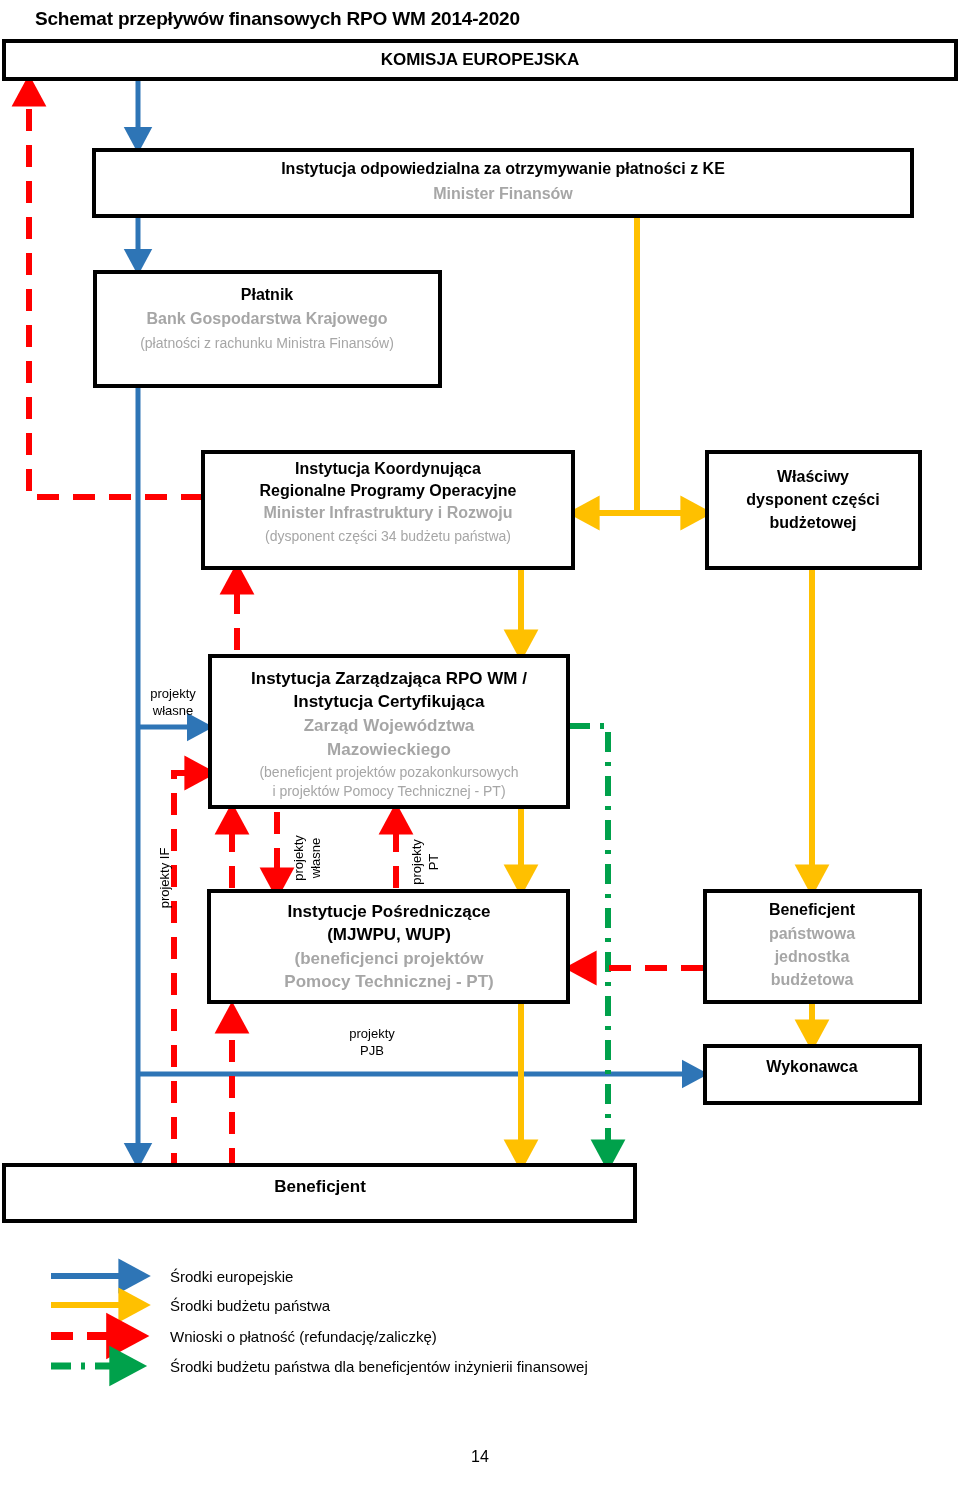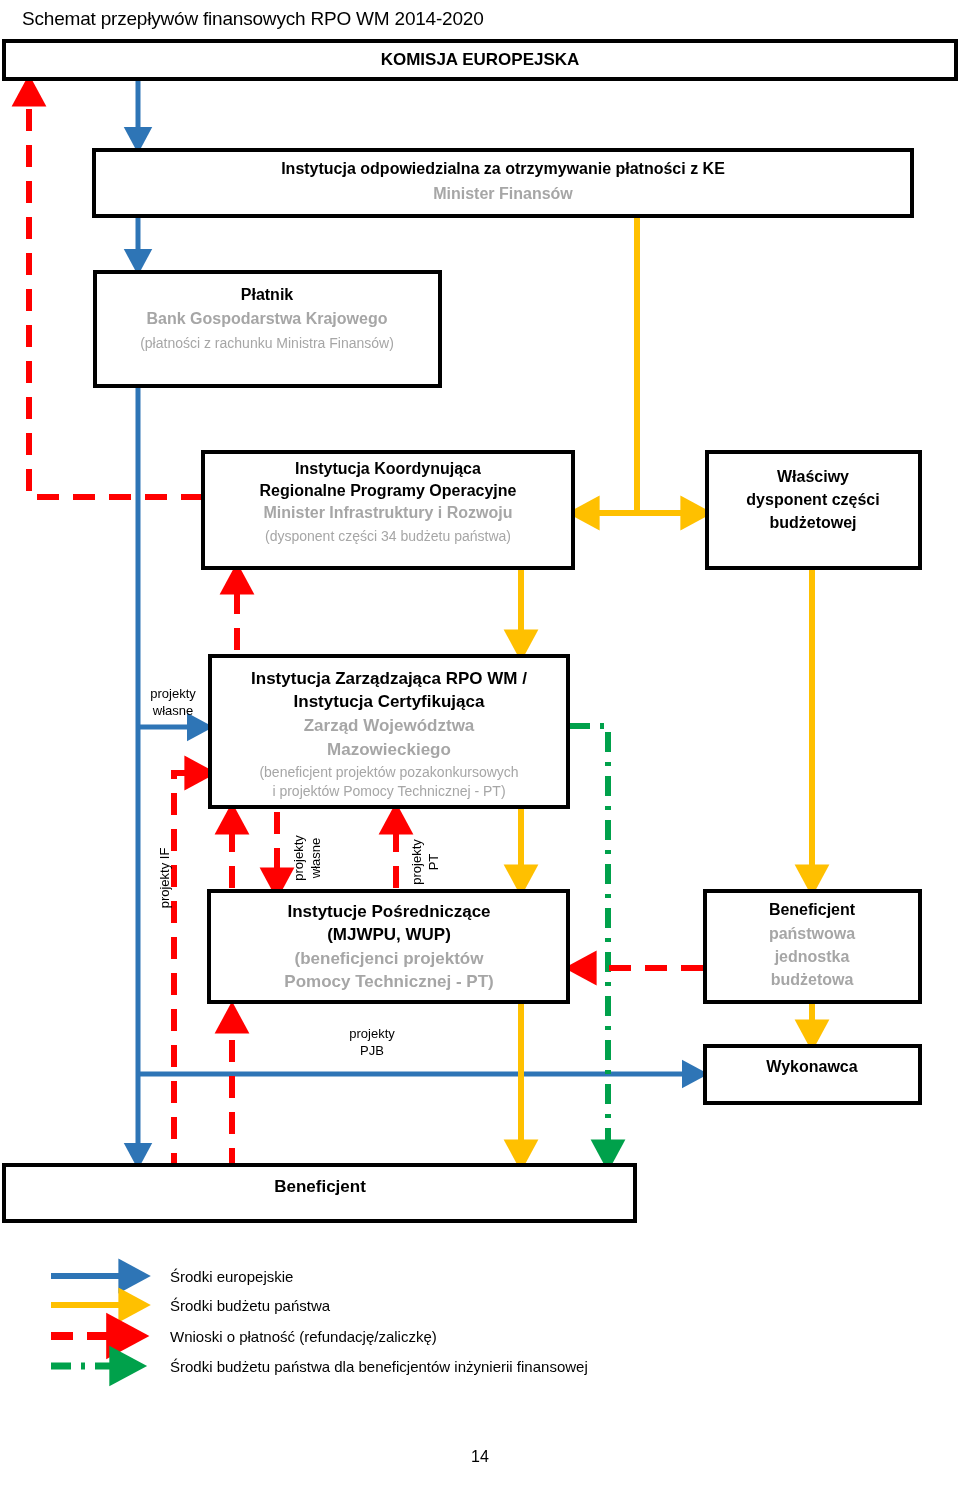--- a/index.html
+++ b/index.html
@@ -3,22 +3,22 @@
 <meta charset="utf-8">
 <title>Schemat przepływów finansowych RPO WM 2014-2020</title>
 <style>
   html,body{margin:0;padding:0;background:#ffffff;}
   body{
     width:960px;height:1491px;position:relative;overflow:hidden;
     font-family:"Liberation Sans", sans-serif;
     color:#000;
   }
   #page-title{
-    position:absolute;left:22px;top:8px;
-    font-size:19px;font-weight:normal;letter-spacing:-0.2px;
+    position:absolute;left:35px;top:8px;
+    font-size:19px;font-weight:bold;letter-spacing:-0.2px;
     white-space:nowrap;
   }
   #page-number{
     position:absolute;left:0;right:0;top:1448px;
     text-align:center;font-size:16px;
   }
   svg#diagram{position:absolute;left:0;top:0;width:960px;height:1491px;}
   .nodebox{fill:#ffffff;stroke:#000000;stroke-width:4;}
   .boxtext{text-anchor:middle;dominant-baseline:middle;}
   .t-bold{font-family:"Liberation Sans",sans-serif;font-weight:bold;fill:#000000;}

